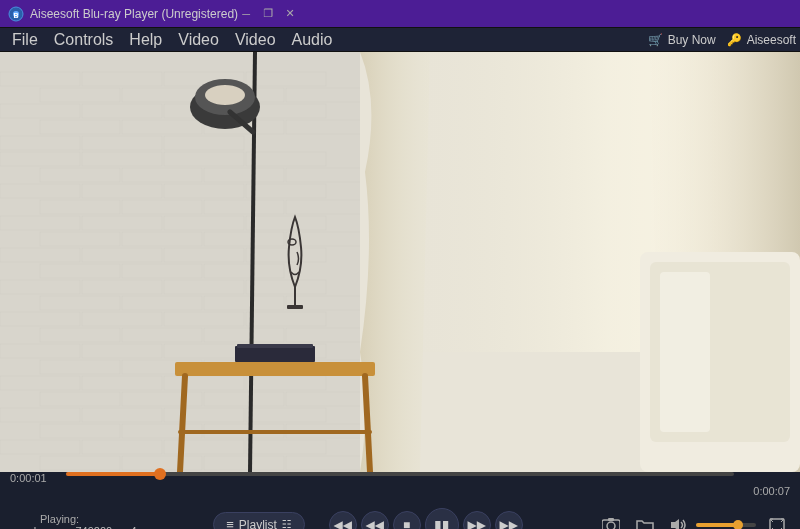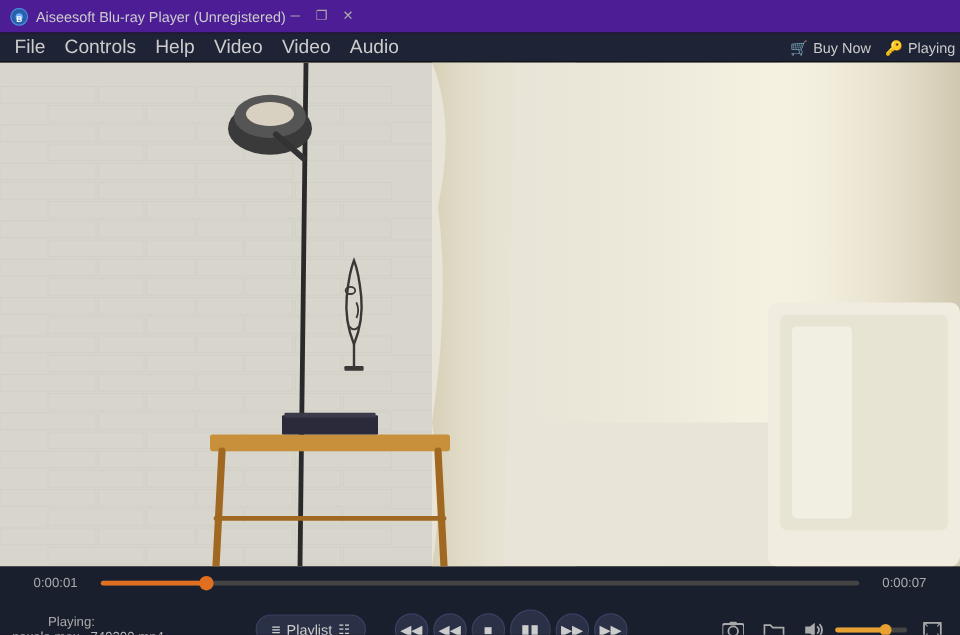--- a/index.html
+++ b/index.html
@@ -103,22 +103,21 @@
       background: #1a1f2e;
       height: 77px;
       display: flex;
       flex-direction: column;
     }
 
     
     #progress-area {
       height: 28px;
       display: flex;
-      align-items: center;
-      padding: 0 28px;
+      padding: 0 10px;
       gap: 8px;
     }
     #time-current {
       font-size: 11px;
       color: #aaa;
       min-width: 48px;
     }
     #progress-track {
       flex: 1;
       height: 4px;
@@ -141,20 +140,21 @@
       position: absolute;
       top: 50%;
       left: 14%;
       transform: translate(-50%, -50%);
     }
     #time-total {
       font-size: 11px;
       color: #aaa;
       min-width: 48px;
       text-align: right;
+      margin-top: 13px;
     }
 
     
     #bottom-controls {
       height: 49px;
       display: flex;
       align-items: center;
       padding: 0 10px;
     }
     #playing-label {
@@ -278,21 +278,21 @@
   <div class="menu-item">Video</div>
   <div class="menu-item">Video</div>
   <div class="menu-item">Audio</div>
   <div id="menu-right">
     <div class="menu-right-btn">
       <span>🛒</span>
       <span>Buy Now</span>
     </div>
     <div class="menu-right-btn">
       <span>🔑</span>
-      <span>Playing</span>
+      <span>Aiseesoft</span>
     </div>
   </div>
 </div>
 
 <div id="video-area">
   <div id="video-frame">
     <svg id="scene-svg" viewBox="0 0 800 420" preserveAspectRatio="xMidYMid slice">
 
       <rect x="0" y="0" width="480" height="420" fill="#d8d5cc"></rect>
 

